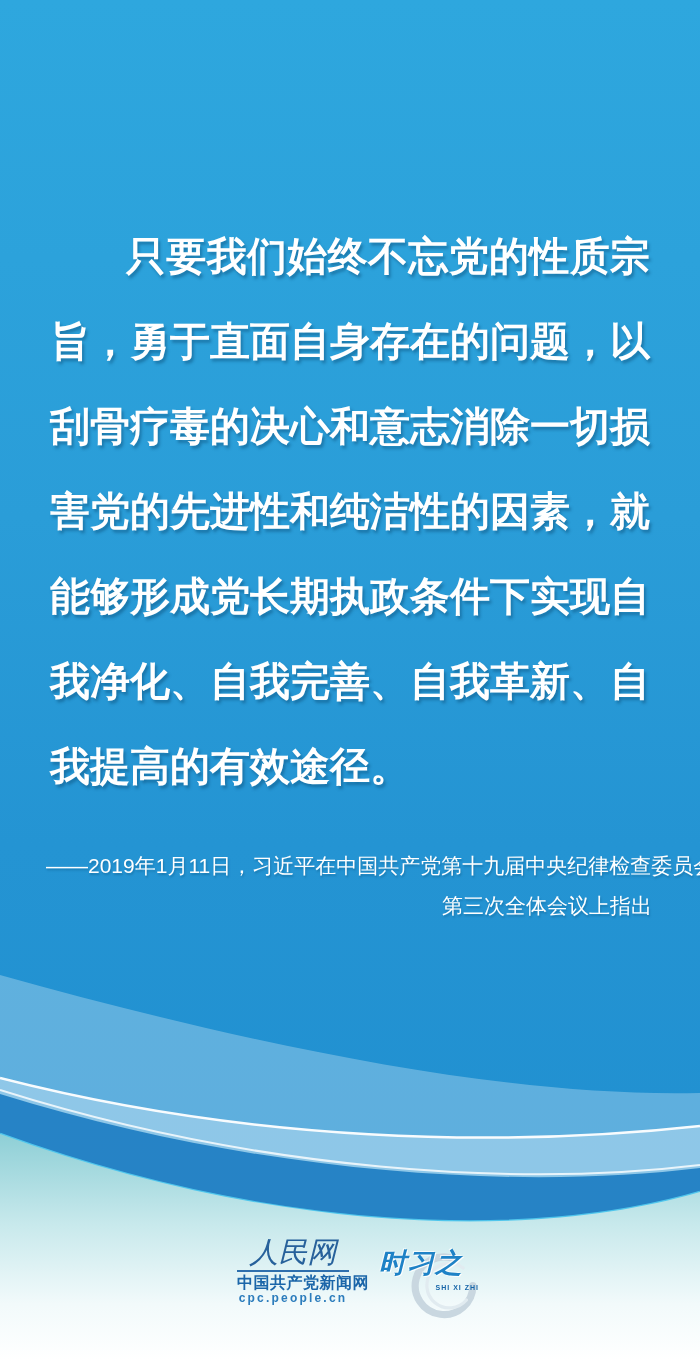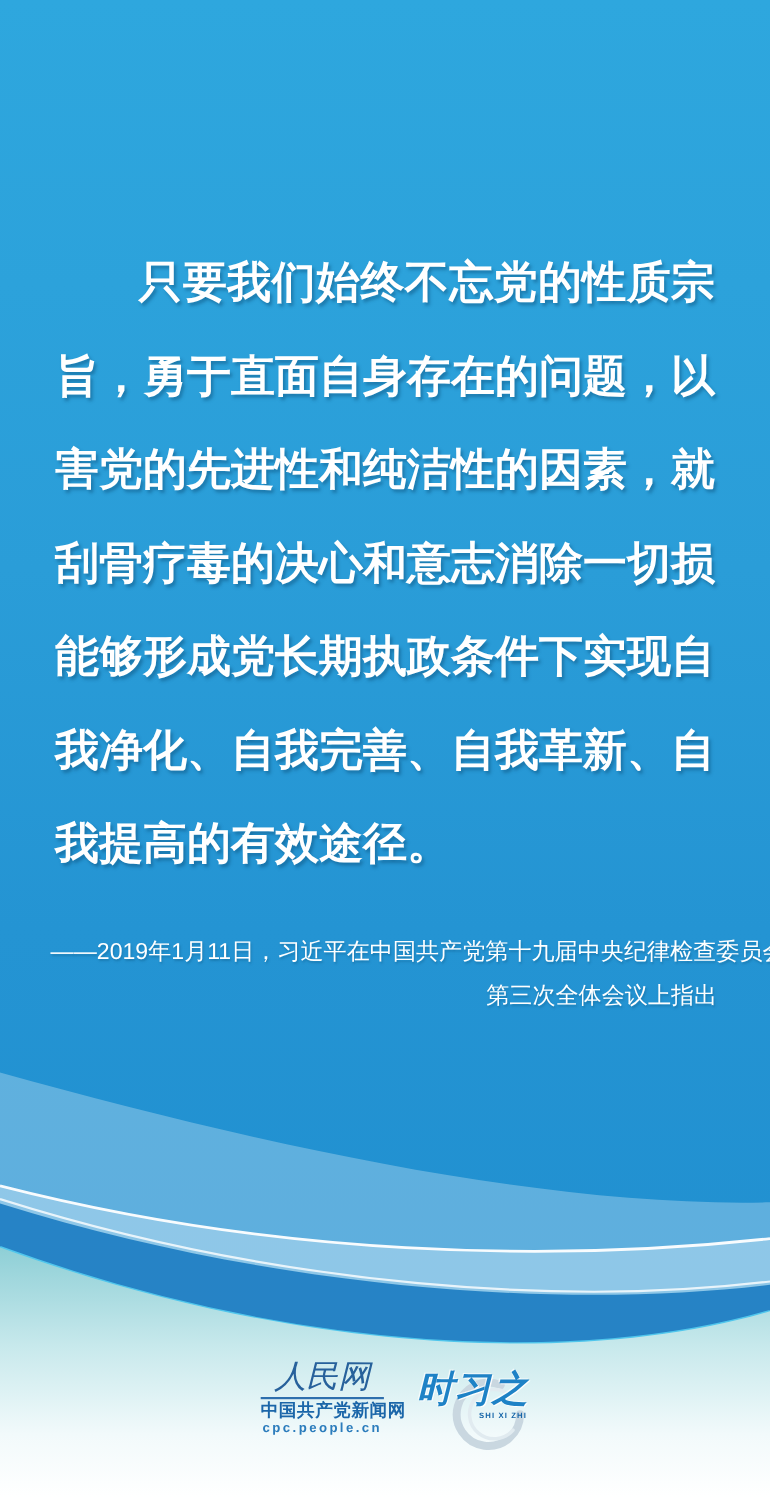--- a/index.html
+++ b/index.html
@@ -49,37 +49,37 @@
     font-size:29px;line-height:33px;color:#27619b;
   }
   .pd-rule{height:2px;background:#2e6fad;margin:1px 0 2px;}
   .pd-sitename{font-weight:800;font-size:16px;line-height:17px;color:#1b66a9;letter-spacing:.5px;white-space:nowrap;}
   .pd-domain{font-weight:700;font-size:12px;line-height:15px;color:#2b7cbc;letter-spacing:2.2px;white-space:nowrap;}
   .sxz-logo{position:relative;width:104px;height:80px;margin-top:8px;}
   .sxz-swirl{position:absolute;right:-2px;top:0;width:82px;height:80px;}
   .sxz-name{
     position:relative;z-index:2;
     font-weight:900;font-style:italic;
-    font-size:33px;line-height:38px;color:#1e82c6;letter-spacing:1px;
+    font-size:27px;line-height:38px;color:#1e82c6;letter-spacing:1px;
     text-shadow:1px 1px 0 rgba(255,255,255,.9),-1px -1px 0 rgba(255,255,255,.7);
     white-space:nowrap;
   }
   .sxz-rom{
     position:absolute;z-index:2;right:4px;top:39px;
     font-weight:700;font-size:7px;line-height:9px;color:#1565a8;letter-spacing:1px;
   }
 </style>
 </head>
 <body>
 
 <div class="quote">
   <div class="qline indent">只要我们始终不忘党的性质宗</div>
   <div class="qline">旨，勇于直面自身存在的问题，以</div>
+  <div class="qline">刮骨疗毒的决心和意志消除一切损</div>
   <div class="qline">害党的先进性和纯洁性的因素，就</div>
-  <div class="qline">刮骨疗毒的决心和意志消除一切损</div>
   <div class="qline">能够形成党长期执政条件下实现自</div>
   <div class="qline">我净化、自我完善、自我革新、自</div>
   <div class="qline last">我提高的有效途径。</div>
 </div>
 
 <div class="attribution">
   <div>——2019年1月11日，习近平在中国共产党第十九届中央纪律检查委员会</div>
   <div>第三次全体会议上指出</div>
 </div>
 

